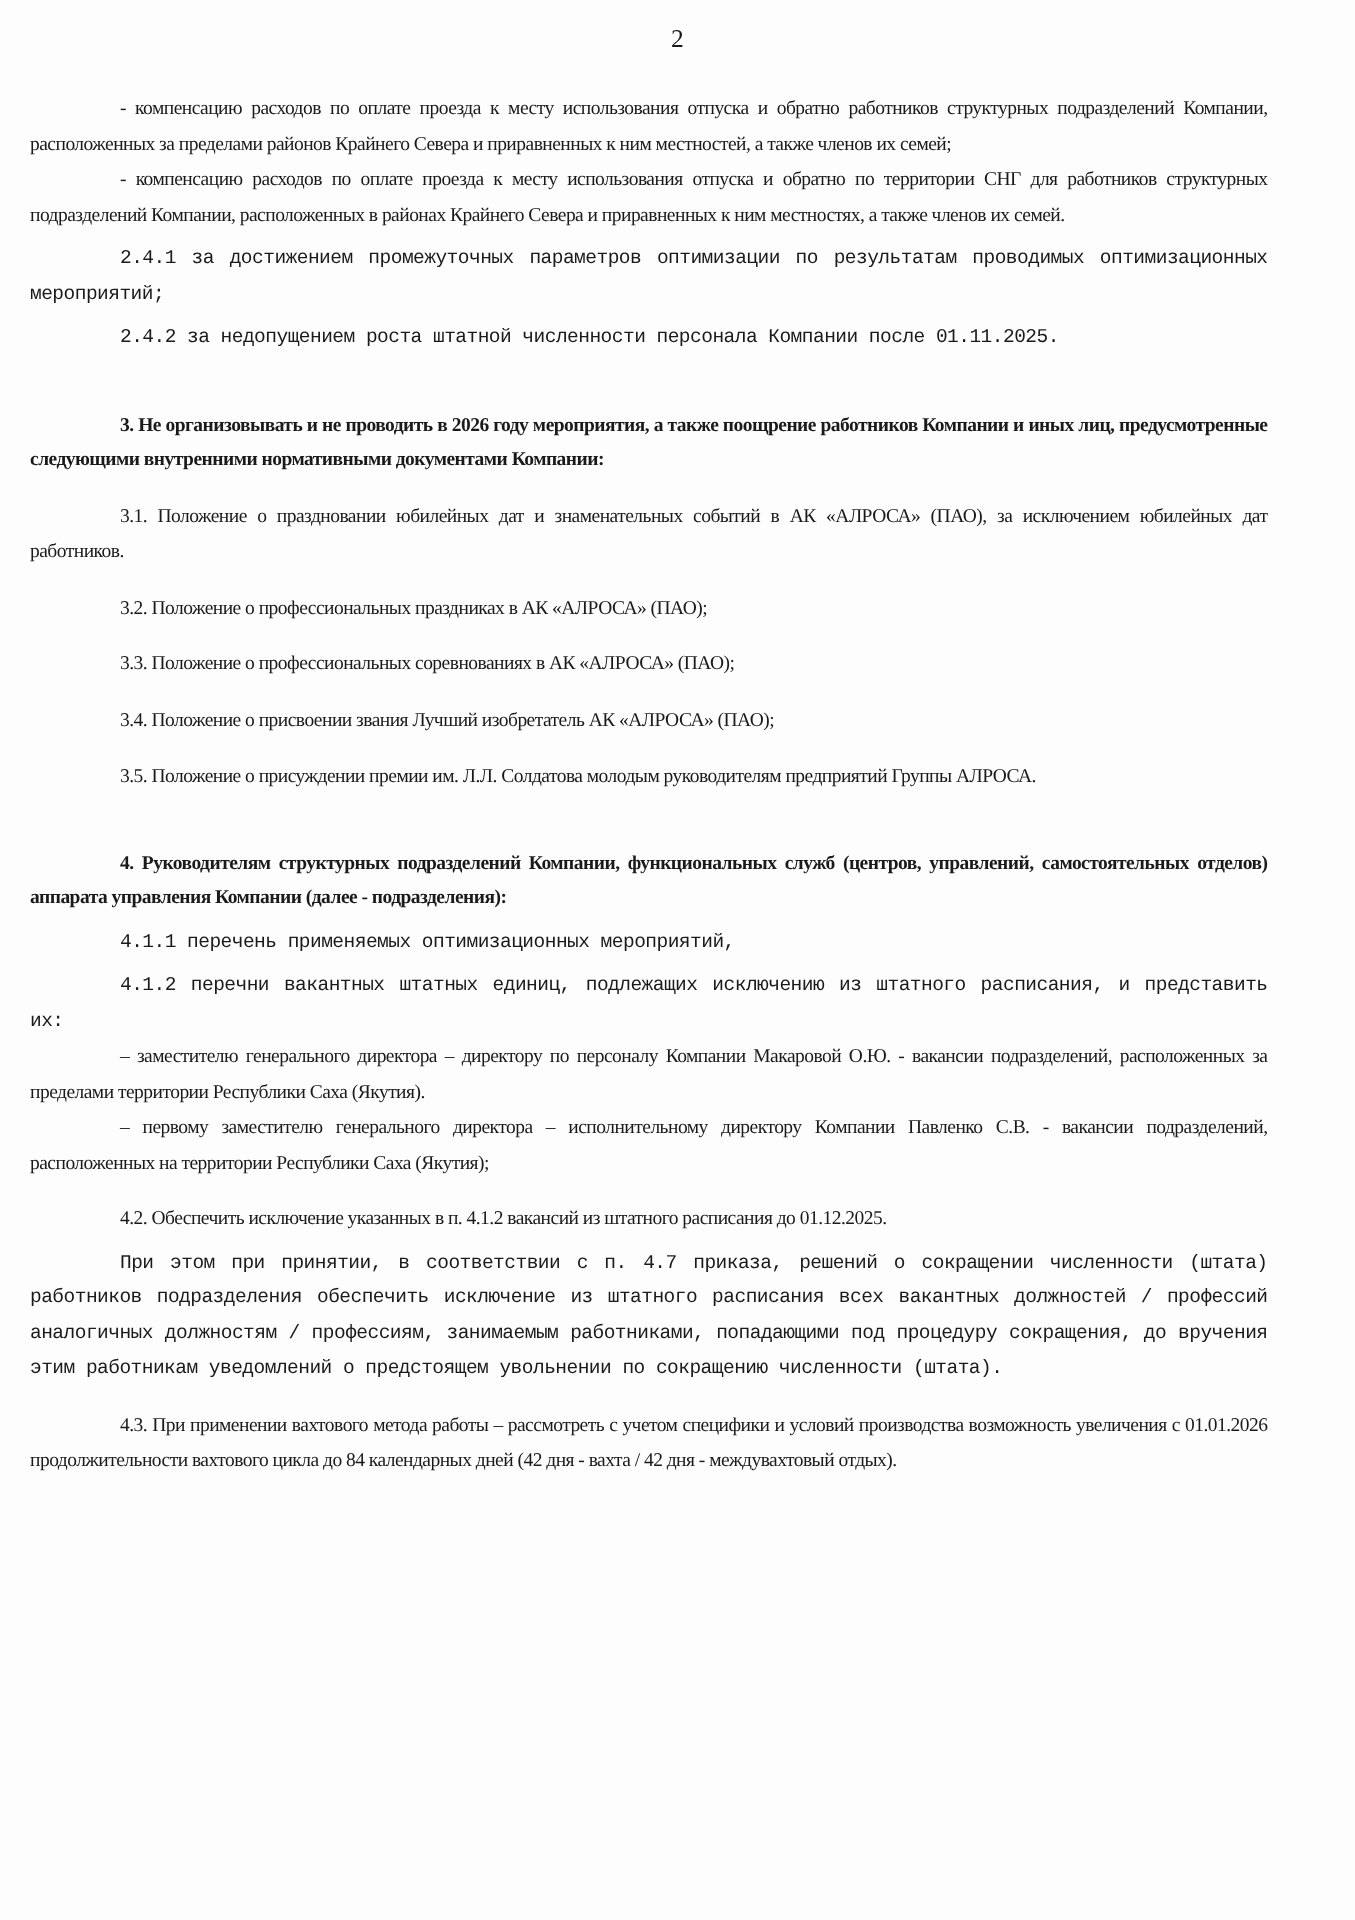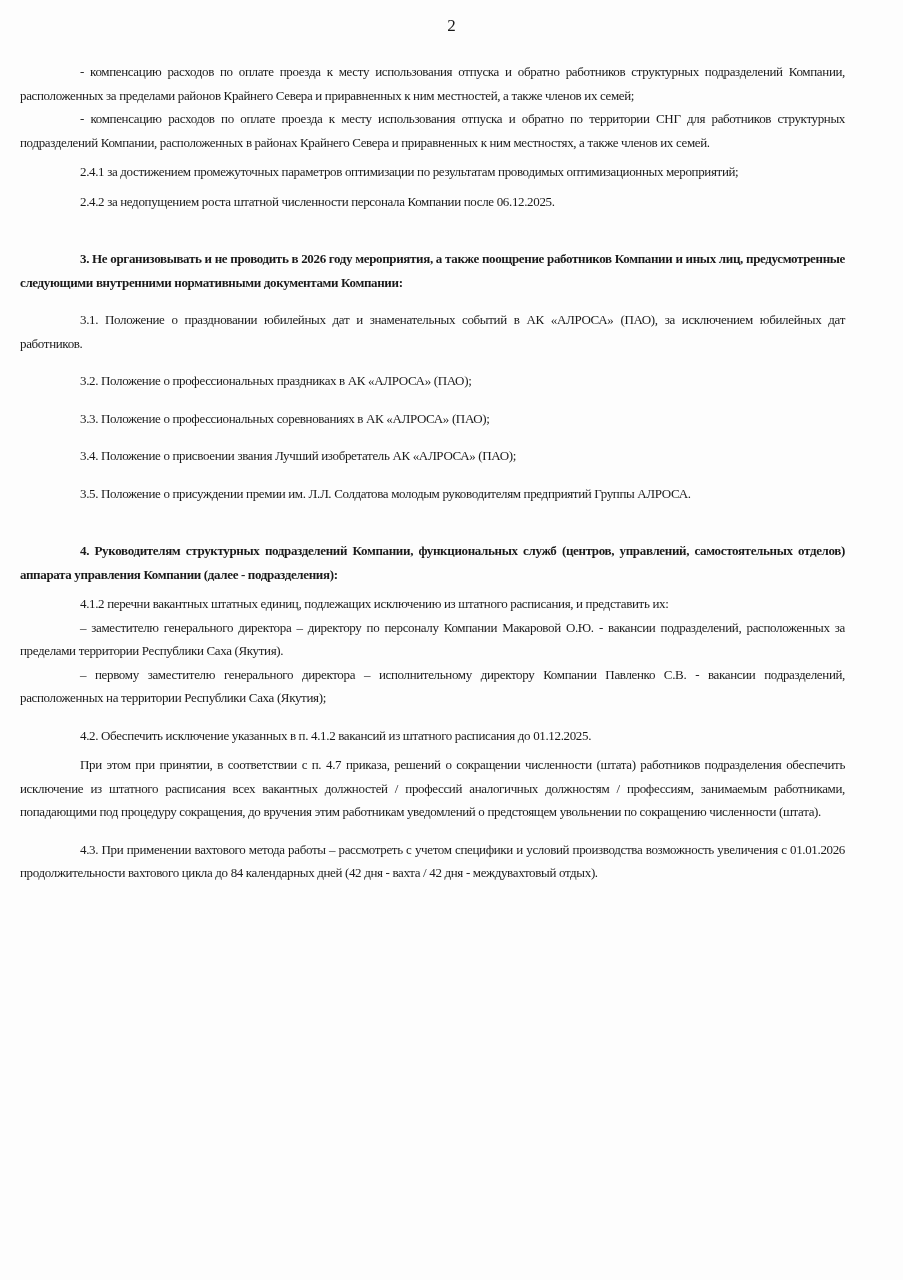--- a/index.html
+++ b/index.html
@@ -14,43 +14,44 @@
       font-size: 17px;
     }
     .content {
       position: absolute; left: 20px; top: 60px; width: 825px;
       font-size: 13px; line-height: 23.5px;
       letter-spacing: -0.35px;
     }
     .p { text-align: justify; text-indent: 60px; margin: 0; }
     .gap-m { margin-top: 14px; }
     .gap-l { margin-top: 34px; font-weight: bold; }
-    .gap-xs { margin-top: 6px; }
+    .gap-xs { margin-top: 6px; font-family: Liberation Mono, monospace; }
   </style>
 </head>
 <body>
 
 <div class="page">
   <div class="page-number">2</div>
 
   <div class="content">
     <p class="p">- компенсацию расходов по оплате проезда к месту использования отпуска и обратно работников структурных подразделений Компании, расположенных за пределами районов Крайнего Севера и приравненных к ним местностей, а также членов их семей;</p>
     <p class="p">- компенсацию расходов по оплате проезда к месту использования отпуска и обратно по территории СНГ для работников структурных подразделений Компании, расположенных в районах Крайнего Севера и приравненных к ним местностях, а также членов их семей.</p>
 
     <p class="p gap-xs">2.4.1 за достижением промежуточных параметров оптимизации по результатам проводимых оптимизационных мероприятий;</p>
-    <p class="p gap-xs">2.4.2 за недопущением роста штатной численности персонала Компании после 06.12.2025.</p>
+    <p class="p gap-xs">2.4.2 за недопущением роста штатной численности персонала Компании после 01.11.2025.</p>
 
     <p class="p gap-l">3. Не организовывать и не проводить в 2026 году мероприятия, а также поощрение работников Компании и иных лиц, предусмотренные следующими внутренними нормативными документами Компании:</p>
     <p class="p gap-m">3.1. Положение о праздновании юбилейных дат и знаменательных событий в АК «АЛРОСА» (ПАО), за исключением юбилейных дат работников.</p>
     <p class="p gap-m">3.2.  Положение о профессиональных праздниках в АК «АЛРОСА» (ПАО);</p>
     <p class="p gap-m">3.3.  Положение о профессиональных соревнованиях в АК «АЛРОСА» (ПАО);</p>
     <p class="p gap-m">3.4.  Положение о присвоении звания Лучший изобретатель АК «АЛРОСА» (ПАО);</p>
     <p class="p gap-m">3.5. Положение о присуждении премии им. Л.Л. Солдатова молодым руководителям предприятий Группы АЛРОСА.</p>
 
     <p class="p gap-l">4. Руководителям структурных подразделений Компании, функциональных служб (центров, управлений, самостоятельных отделов) аппарата управления Компании (далее - подразделения):</p>
+    <p class="p gap-xs">4.1.1 перечень применяемых оптимизационных мероприятий,</p>
     <p class="p gap-xs">4.1.2 перечни вакантных штатных единиц, подлежащих исключению из штатного расписания, и представить их:</p>
     <p class="p">– заместителю генерального директора – директору по персоналу Компании Макаровой О.Ю. - вакансии подразделений, расположенных за пределами территории Республики Саха (Якутия).</p>
     <p class="p">– первому заместителю генерального директора – исполнительному директору Компании Павленко С.В. - вакансии подразделений, расположенных на территории Республики Саха (Якутия);</p>
 
     <p class="p gap-m">4.2. Обеспечить исключение указанных в п. 4.1.2 вакансий из штатного расписания до 01.12.2025.</p>
     <p class="p gap-xs">При этом при принятии, в соответствии с п. 4.7 приказа, решений о сокращении численности (штата) работников подразделения обеспечить исключение из штатного расписания всех вакантных должностей / профессий аналогичных должностям / профессиям, занимаемым работниками, попадающими под процедуру сокращения, до вручения этим работникам уведомлений о предстоящем увольнении по сокращению численности (штата).</p>
 
     <p class="p gap-m">4.3. При применении вахтового метода работы – рассмотреть с учетом специфики и условий производства возможность увеличения с 01.01.2026 продолжительности вахтового цикла до 84 календарных дней (42 дня - вахта / 42 дня - междувахтовый отдых).</p>
   </div>
 </div>

